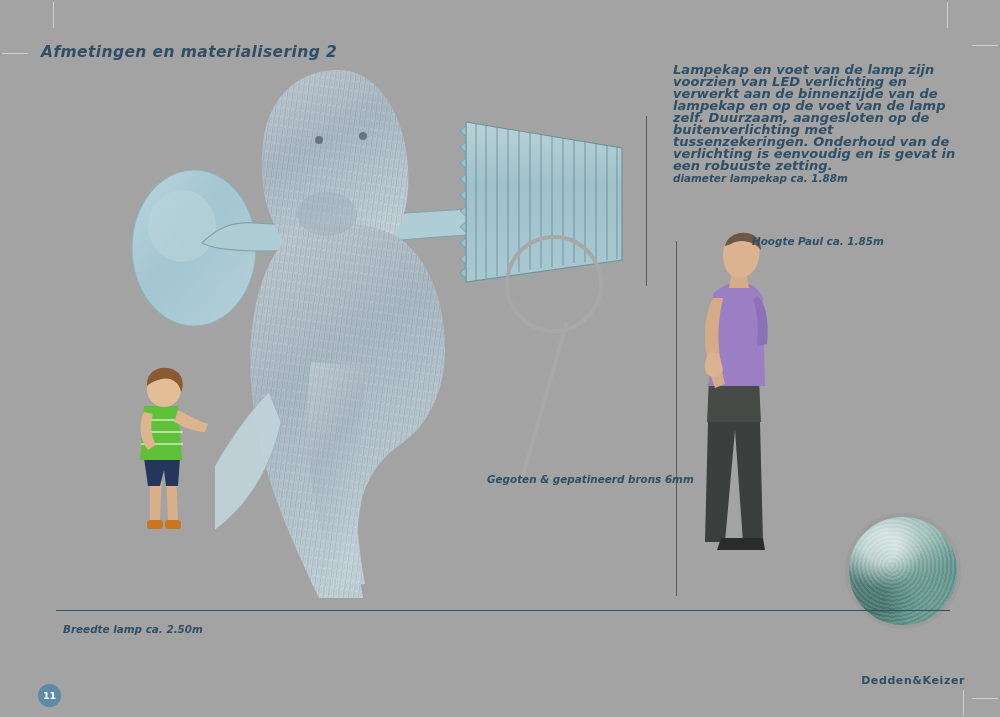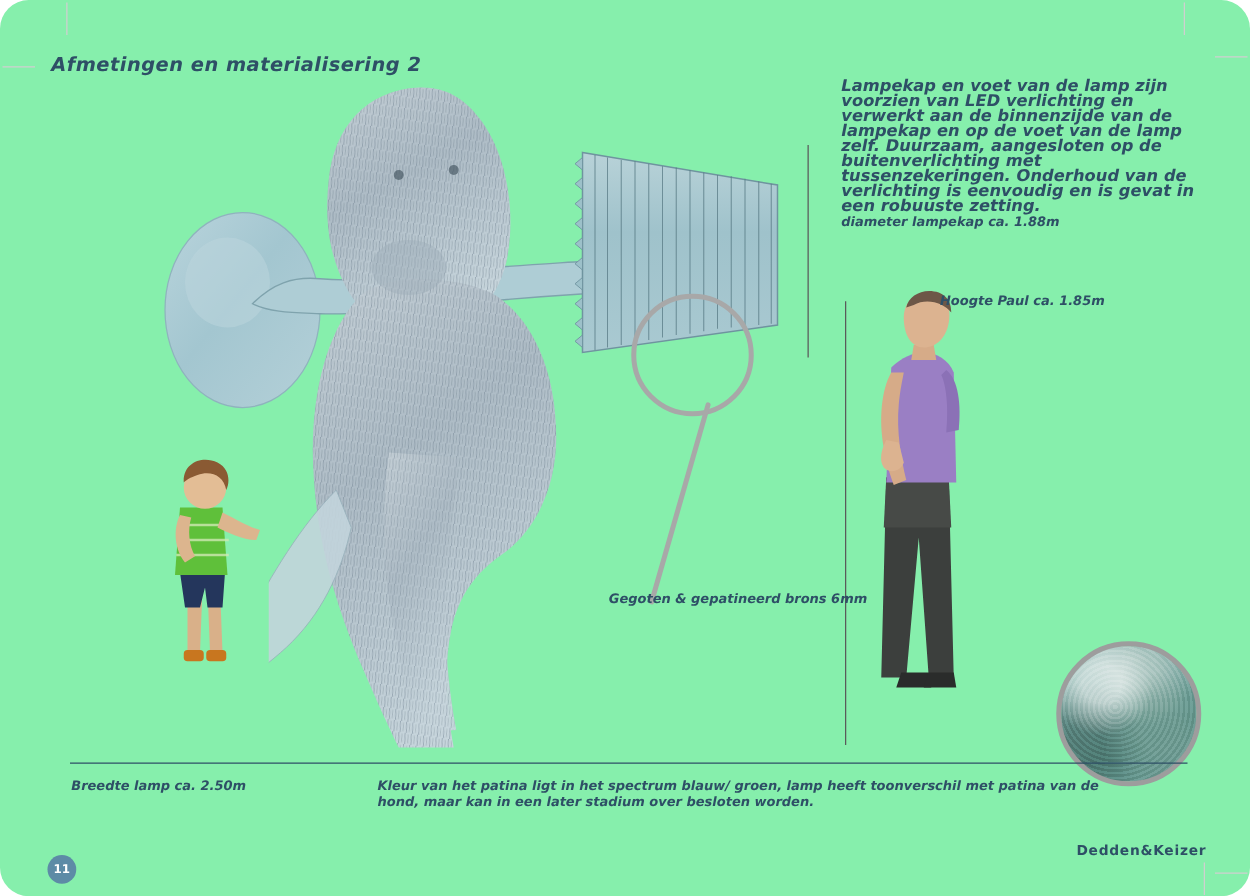--- a/index.html
+++ b/index.html
@@ -2,21 +2,21 @@
 <html><head>
 <meta charset="utf-8">
 <title>Afmetingen en materialisering 2</title>
 <style>
   html,body{margin:0;padding:0;background:#ffffff;}
   body{
     width:1000px;height:717px;position:relative;overflow:hidden;
     font-family:"DejaVu Sans","Liberation Sans",sans-serif;
     color:#2b4a60;
   }
-  .page{position:absolute;inset:0;background:#86efac;border-radius:23px;}
+  .page{position:absolute;inset:0;background:#a3a3a3;}
 
   
   .crop{position:absolute;background:#cfcfcf;}
   .crop.v{width:1px;height:26px;}
   .crop.h{height:1px;width:26px;}
 
   
   .title{
     position:absolute;left:41px;top:43px;
     font-size:15.5px;font-style:italic;font-weight:600;
@@ -236,20 +236,19 @@
   <div class="rule" style="left:56px;top:610px;width:894px;height:1px;"></div>
 
   <div class="body-text" style="left:673px;top:64px;width:292px;">Lampekap en voet van de lamp zijn voorzien van LED verlichting en verwerkt aan de binnenzijde van de lampekap en op de voet van de lamp zelf. Duurzaam, aangesloten op de buitenverlichting met tussenzekeringen. Onderhoud van de verlichting is eenvoudig en is gevat in een robuuste zetting.</div>
 
   <div class="caption" style="left:673px;top:172px;">diameter lampekap ca. 1.88m</div>
 
   <div class="caption" style="left:752px;top:235px;">Hoogte Paul ca. 1.85m</div>
 
   <div class="caption" style="left:487px;top:473px;">Gegoten &amp; gepatineerd brons 6mm</div>
 
-  <div class="caption" style="left:57px;top:623px;">Breedte lamp ca. 2.50m</div>
-
-  <div class="caption wrap" style="left:302px;top:623px;width:590px;">Kleur van het patina ligt in het spectrum blauw/ groen, lamp heeft toonverschil met patina van de hond, maar kan in een later stadium over besloten worden.</div>
+  <div class="caption" style="left:63px;top:623px;">Breedte lamp ca. 2.50m</div>
+
 
   <div class="page-badge">11</div>
   <div class="brand">Dedden&amp;Keizer</div>
 
 </div>
 
 </body></html>

